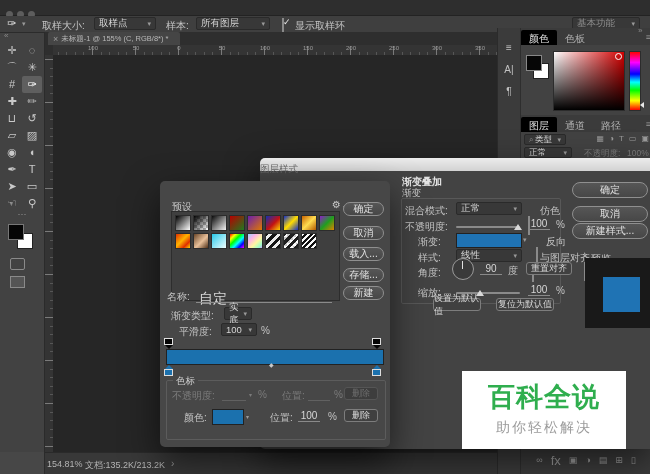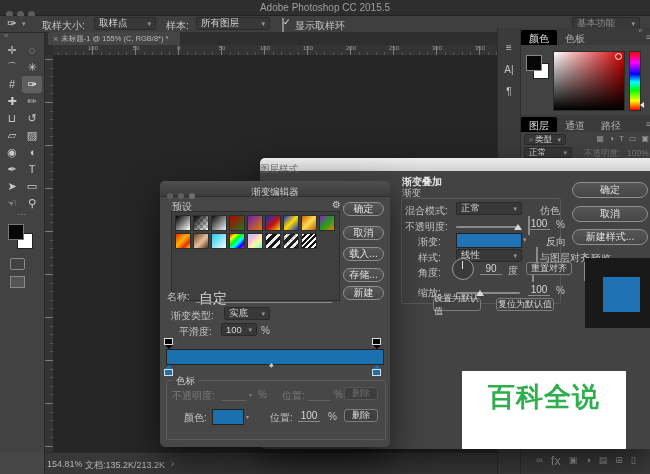--- a/index.html
+++ b/index.html
@@ -33,21 +33,20 @@
   .icon-s{color:#9a9a9a;font-size:9px;}
   .dotwin{width:7px;height:7px;border-radius:50%;background:#5d5d5d;display:inline-block;margin-right:4px;}
 </style>
 </head>
 <body>
 
 <div class="abs" style="left:0;top:0;width:650px;height:15px;background:#2e2e2e;border-bottom:1px solid #232323;">
   <span class="abs" style="left:6px;top:4px;"><span class="dotwin"></span></span>
   <span class="abs" style="left:17px;top:4px;"><span class="dotwin"></span></span>
   <span class="abs" style="left:28px;top:4px;"><span class="dotwin"></span></span>
-  <div class="abs" style="left:0;top:2px;width:650px;text-align:center;color:#9e9e9e;font-size:10px;">Adobe Photoshop CC 2015.5</div>
 </div>
 
 <div class="abs" style="left:0;top:16px;width:650px;height:16px;background:#3f3f3f;border-bottom:1px solid #2b2b2b;">
   <span class="abs" style="left:7px;top:1px;color:#e0e0e0;font-size:11px;">✑</span>
   <span class="abs" style="left:22px;top:4px;color:#9a9a9a;font-size:7px;">▾</span>
   <span class="abs lbl" style="left:42px;top:3px;">取样大小:</span>
   <div class="abs dd" style="left:94px;top:1px;width:62px;height:13px;">
     <span>取样点</span>
     <span class="car">▾</span>
   </div>
@@ -263,37 +262,31 @@
     <span>复位为默认值</span>
   </div>
 
   
   <div class="abs pill" style="left:312px;top:24px;width:76px;height:16px;">
     <span>确定</span>
   </div>
   <div class="abs pill" style="left:312px;top:48px;width:76px;height:16px;">
     <span>取消</span>
   </div>
-  <div class="abs pill" style="left:312px;top:71px;width:76px;height:16px;">
+  <div class="abs pill" style="left:312px;top:65px;width:76px;height:16px;">
     <span>新建样式...</span>
   </div>
   <span class="abs cb checked" style="left:318px;top:92px;"></span>
   <span class="abs lbl" style="left:331px;top:94px;">预览</span>
   <div class="abs" style="left:325px;top:100px;width:65px;height:70px;background:#191919;">
     <div style="position: absolute; left: 18px; top: 19px; width: 37px; height: 35px; background: rgb(31, 115, 180);"></div>
   </div>
 </div>
 
 <div class="abs" style="left:160px;top:181px;width:230px;height:266px;background:#474747;border-radius:5px;box-shadow:0 14px 36px rgba(0,0,0,.6);z-index:4;">
-  <div style="height:15px;background:linear-gradient(#4f4f4f,#3c3c3c);border-radius:5px 5px 0 0;border-bottom:1px solid #2e2e2e;text-align:center;position:relative;">
-    <span class="abs" style="left:7px;top:4px;"><span class="dotwin" style="width:6px;height:6px;"></span></span>
-    <span class="abs" style="left:18px;top:4px;"><span class="dotwin" style="width:6px;height:6px;"></span></span>
-    <span class="abs" style="left:29px;top:4px;"><span class="dotwin" style="width:6px;height:6px;background:#6e6e6e;"></span></span>
-    <span style="color:#cfcfcf;font-size:9.5px;line-height:15px;">渐变编辑器</span>
-  </div>
   <span class="abs lbl" style="left:12px;top:19px;">预设</span>
   <span class="abs" style="left:172px;top:18px;color:#c8c8c8;font-size:10px;">⚙</span>
   <span class="abs" style="left:183px;top:22px;color:#9a9a9a;font-size:6px;">▾</span>
   <div class="abs" style="left:11px;top:30px;width:167px;height:88px;background:#3f3f3f;border:1px solid #2d2d2d;">
     <div style="position:absolute;left:3px;top:3px;width:160px;display:flex;flex-wrap:wrap;gap:2px;">
         <div class="swatch16" style="background: linear-gradient(135deg, rgb(0, 0, 0) 0%, rgb(255, 255, 255) 100%);"></div>
         <div class="swatch16" style="background: linear-gradient(135deg, rgb(0, 0, 0), rgba(0, 0, 0, 0)) 0px 0px / 100% 100%, repeating-conic-gradient(rgb(187, 187, 187) 0deg, rgb(187, 187, 187) 25%, rgb(255, 255, 255) 0deg, rgb(255, 255, 255) 50%) 0px 0px / 6px 6px;"></div>
         <div class="swatch16" style="background: linear-gradient(135deg, rgb(10, 10, 10), rgb(245, 245, 245));"></div>
         <div class="swatch16" style="background: linear-gradient(135deg, rgb(184, 0, 0), rgb(31, 122, 31));"></div>
         <div class="swatch16" style="background: linear-gradient(135deg, rgb(106, 31, 174), rgb(224, 120, 0));"></div>
@@ -326,21 +319,21 @@
   </div>
 
   <span class="abs lbl" style="left:7px;top:109px;">名称:</span>
   <span class="abs" style="left:39px;top:109px;color:#d8d8d8;font-size:14px;">自定</span>
   <div class="abs" style="left:36px;top:121px;width:136px;height:1px;background:#8a8a8a;"></div>
   <div class="abs pill" style="left:183px;top:105px;width:41px;height:14px;">
     <span>新建</span>
   </div>
 
   <span class="abs lbl" style="left:11px;top:128px;">渐变类型:</span>
-  <div class="abs dd" style="left:64px;top:126px;width:46px;height:13px;">
+  <div class="abs dd" style="left:64px;top:126px;width:28px;height:13px;">
     <span>实底</span>
     <span class="car">▾</span>
   </div>
   <span class="abs lbl" style="left:19px;top:144px;">平滑度:</span>
   <div class="abs dd" style="left:61px;top:142px;width:36px;height:13px;">
     <span>100</span>
     <span class="car">▾</span>
   </div>
   <span class="abs lbl" style="left:101px;top:144px;">%</span>
 
@@ -383,13 +376,14 @@
   <span class="abs lbl" style="left:110px;top:230px;">位置:</span>
   <span class="abs uval" style="left:138px;top:229px;width:22px;">100</span>
   <span class="abs lbl" style="left:168px;top:230px;">%</span>
   <div class="abs btn" style="left:184px;top:228px;width:34px;height:13px;">
     <span>删除</span>
   </div>
 </div>
 
 <div class="abs" style="left:462px;top:371px;width:164px;height:78px;background:#fff;z-index:6;">
   <div style="text-align: center; margin-top: 8px; font-size: 27px; font-weight: bold; letter-spacing: 1px; color: rgb(47, 174, 78);">百科全说</div>
+  <div style="text-align:center;margin-top:4px;font-size:14px;color:#9b9b9b;letter-spacing:2px;">助你轻松解决</div>
 </div>
 
 </body></html>

